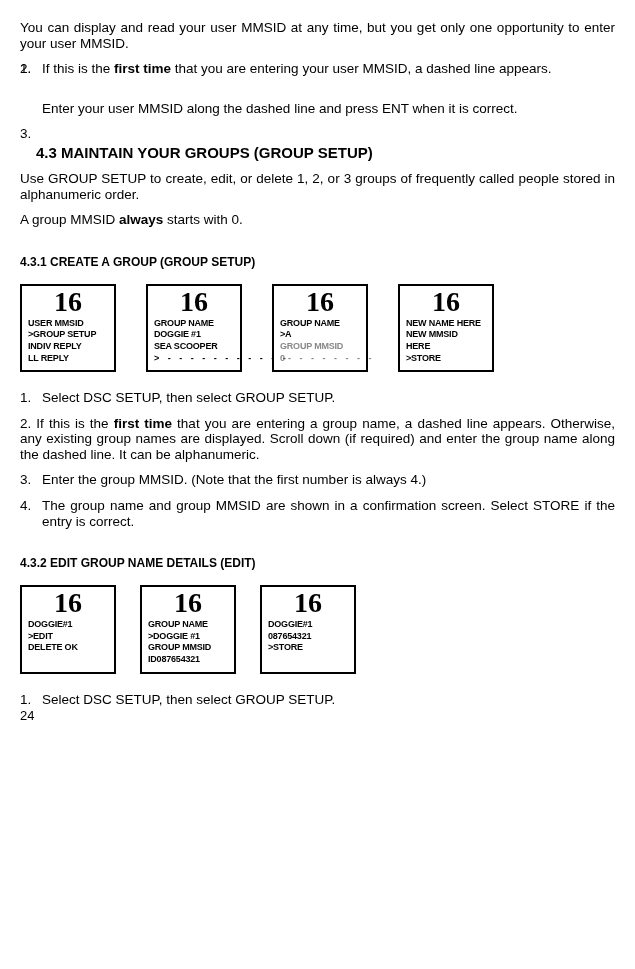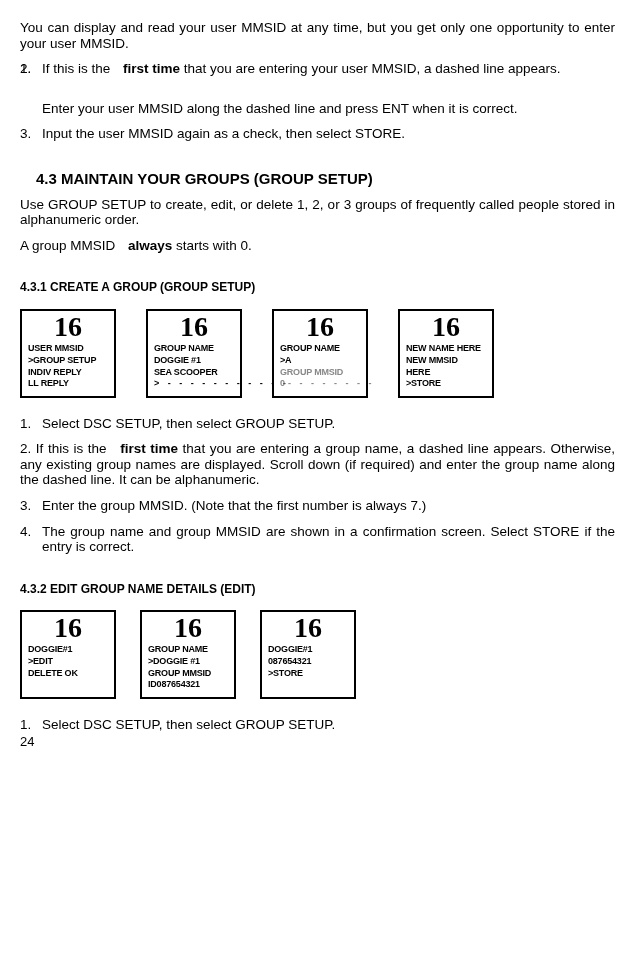--- a/index.html
+++ b/index.html
@@ -15,21 +15,21 @@
     background: #fff;
   }
   p { margin: 0 0 10px 0; text-align: justify; }
   .intro { }
   ol.steps { padding-left: 0; margin: 0; list-style: none; }
   ol.steps > li { margin-bottom: 10px; padding-left: 22px; position: relative; text-align: justify; }
   ol.steps > li > .num { position: absolute; left: 0; top: 0; }
   ol.steps > li > .subp { margin-top: 24px; text-align: justify; }
   h2 { margin: 28px 0 10px 16px; font-size: 15px; font-weight: bold; }
   h3 { margin: 28px 0 14px 0; font-size: 12px; font-weight: bold; }
-  .bold { font-weight: bold; margin-left: 9px; }
+  .bold { font-weight: bold; }
   .screens {
     display: flex;
     gap: 30px;
     margin: 14px 0 18px 0;
   }
   .screens.narrow { gap: 24px; }
   .screen {
     border: 2px solid #000;
     width: 96px;
     padding: 2px 6px 6px 6px;
@@ -69,21 +69,20 @@
   <li>
     <span class="num">1.</span>
   </li>
   <li>
     <span class="num">2.</span>
     <span>If this is the </span><span class="bold">first time</span><span> that you are entering your user MMSID, a dashed line appears.</span>
     <div class="subp">Enter your user MMSID along the dashed line and press ENT when it is correct.</div>
   </li>
   <li>
     <span class="num">3.</span>
-    <span>Input the user MMSID again as a check, then select STORE.</span>
   </li>
 </ol>
 
 <h2>4.3 MAINTAIN YOUR GROUPS (GROUP SETUP)</h2>
 <p>Use GROUP SETUP to create, edit, or delete 1, 2, or 3 groups of frequently called people stored in alphanumeric order.</p>
 <p>
   <span>A group MMSID </span><span class="bold">always</span><span> starts with 0.</span>
 </p>
 
 <h3>4.3.1 CREATE A GROUP (GROUP SETUP)</h3>
@@ -122,21 +121,21 @@
 <ol class="steps">
   <li>
     <span class="num">1.</span>
     <span>Select DSC SETUP, then select GROUP SETUP.</span>
   </li>
   <li style="padding-left:0;">
     <span>2. </span><span>If this is the </span><span class="bold">first time</span><span> that you are entering a group name, a dashed line appears. Otherwise, any existing group names are displayed. Scroll down (if required) and enter the group name along the dashed line. It can be alphanumeric.</span>
   </li>
   <li>
     <span class="num">3.</span>
-    <span>Enter the group MMSID. (Note that the first number is always 7.)</span>
+    <span>Enter the group MMSID. (Note that the first number is always 4.)</span>
   </li>
   <li>
     <span class="num">4.</span>
     <span>The group name and group MMSID are shown in a confirmation screen. Select STORE if the entry is correct.</span>
   </li>
 </ol>
 
 <h3>4.3.2 EDIT GROUP NAME DETAILS (EDIT)</h3>
 
 <div class="screens narrow">

